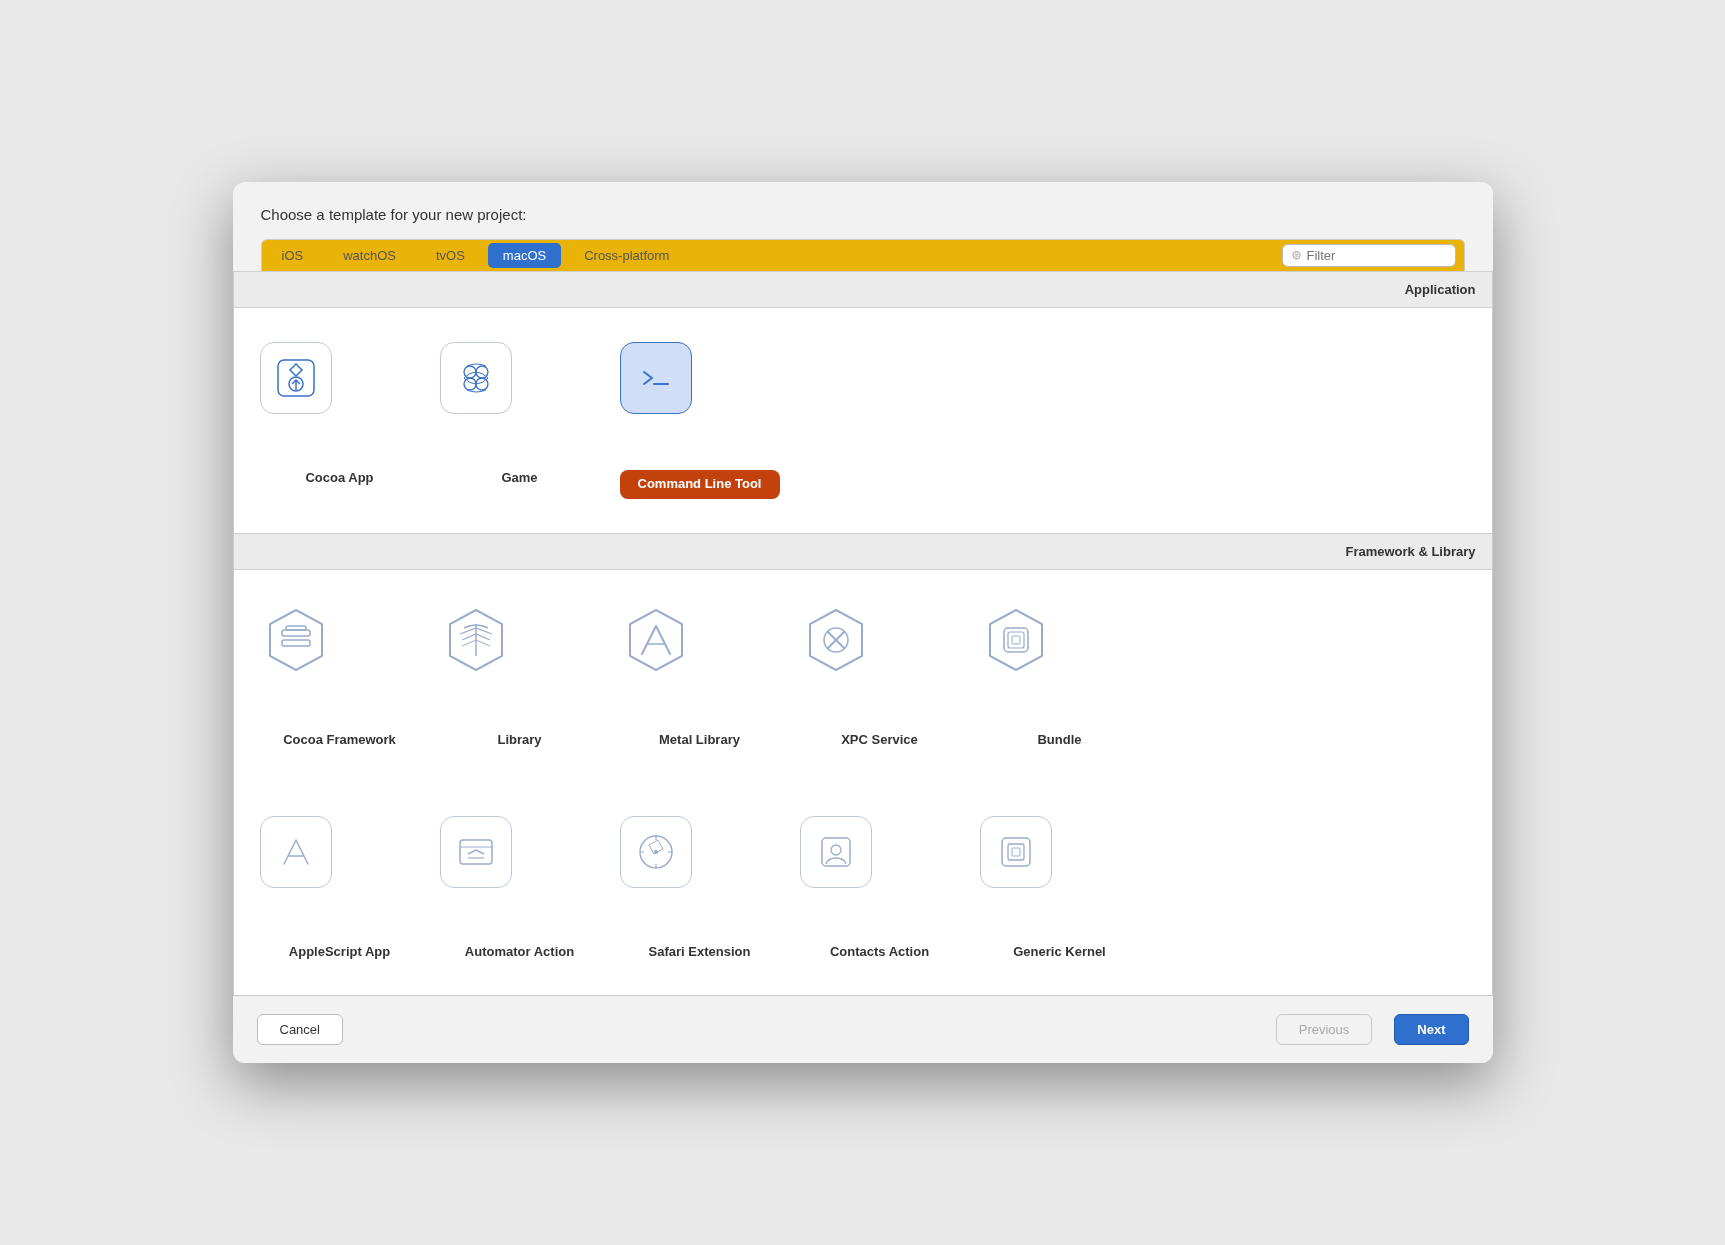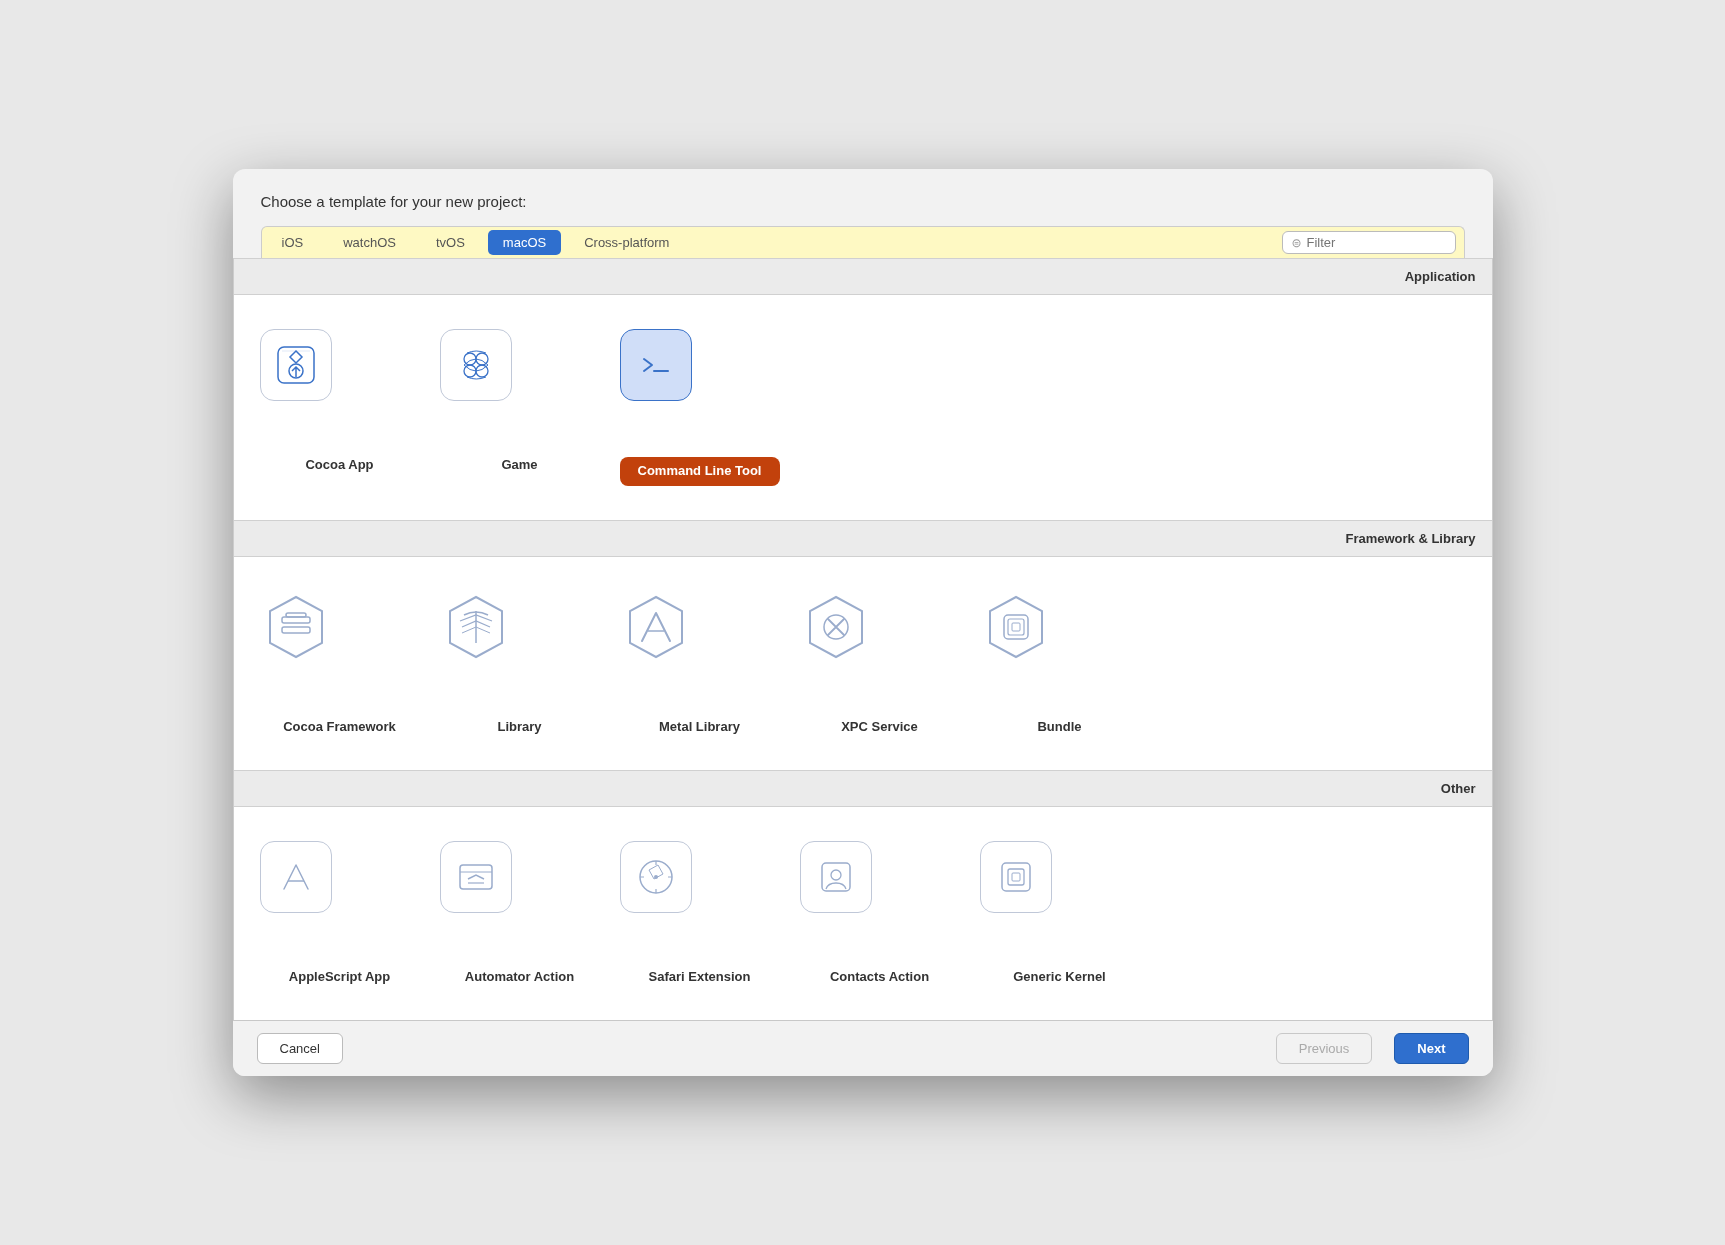--- a/index.html
+++ b/index.html
@@ -125,21 +125,21 @@
       margin-bottom: 10px;
     }
     .hex-icon svg {
       width: 72px;
       height: 72px;
     }
     .dialog-footer {
       display: flex;
       align-items: center;
       justify-content: space-between;
-      padding: 12px 24px;
+      padding: 18px 24px;
       background: #f2f2f2;
       border-top: 1px solid #c8c8c8;
     }
     .btn {
       padding: 7px 22px;
       border-radius: 6px;
       font-size: 13px;
       cursor: pointer;
       font-weight: 400;
     }
@@ -160,21 +160,21 @@
       color: #aaa;
       cursor: default;
     }
     .footer-right {
       display: flex;
       gap: 22px;
     }
     .tab-bar-row {
       display: flex;
       align-items: center;
-      background: #fef9c3;
+      background: #eab308;
       border-top: 1px solid #ccc;
       border-left: 1px solid #ccc;
       border-right: 1px solid #ccc;
       border-radius: 6px 6px 0 0;
     }
     .tabs-left {
       display: flex;
       align-items: center;
       flex: 1;
     }
@@ -328,23 +328,20 @@
             <rect x="24" y="24" width="24" height="24" rx="4" stroke="#9aaccc" stroke-width="1.5" fill="none"></rect>
             <rect x="28" y="28" width="16" height="16" rx="2" stroke="#9aaccc" stroke-width="1.2" fill="none"></rect>
             <rect x="32" y="32" width="8" height="8" rx="1" stroke="#9aaccc" stroke-width="1" fill="none"></rect>
           </svg>
         </div>
         <div class="label-badge">Bundle</div>
       </div>
 
     </div>
 
-    <div class="section-header">
-      <span>Other</span>
-    </div>
     <div class="section-items">
 
       <div class="template-item">
         <div class="icon-wrap">
           <svg viewBox="0 0 44 44" fill="none" xmlns="http://www.w3.org/2000/svg">
             <path d="M10 34 L22 10 L34 34" stroke="#9aaccc" stroke-width="1.5" stroke-linecap="round" stroke-linejoin="round" fill="none"></path>
             <path d="M14 26 L30 26" stroke="#9aaccc" stroke-width="1.5"></path>
           </svg>
         </div>
         <div class="label-badge">AppleScript App</div>

